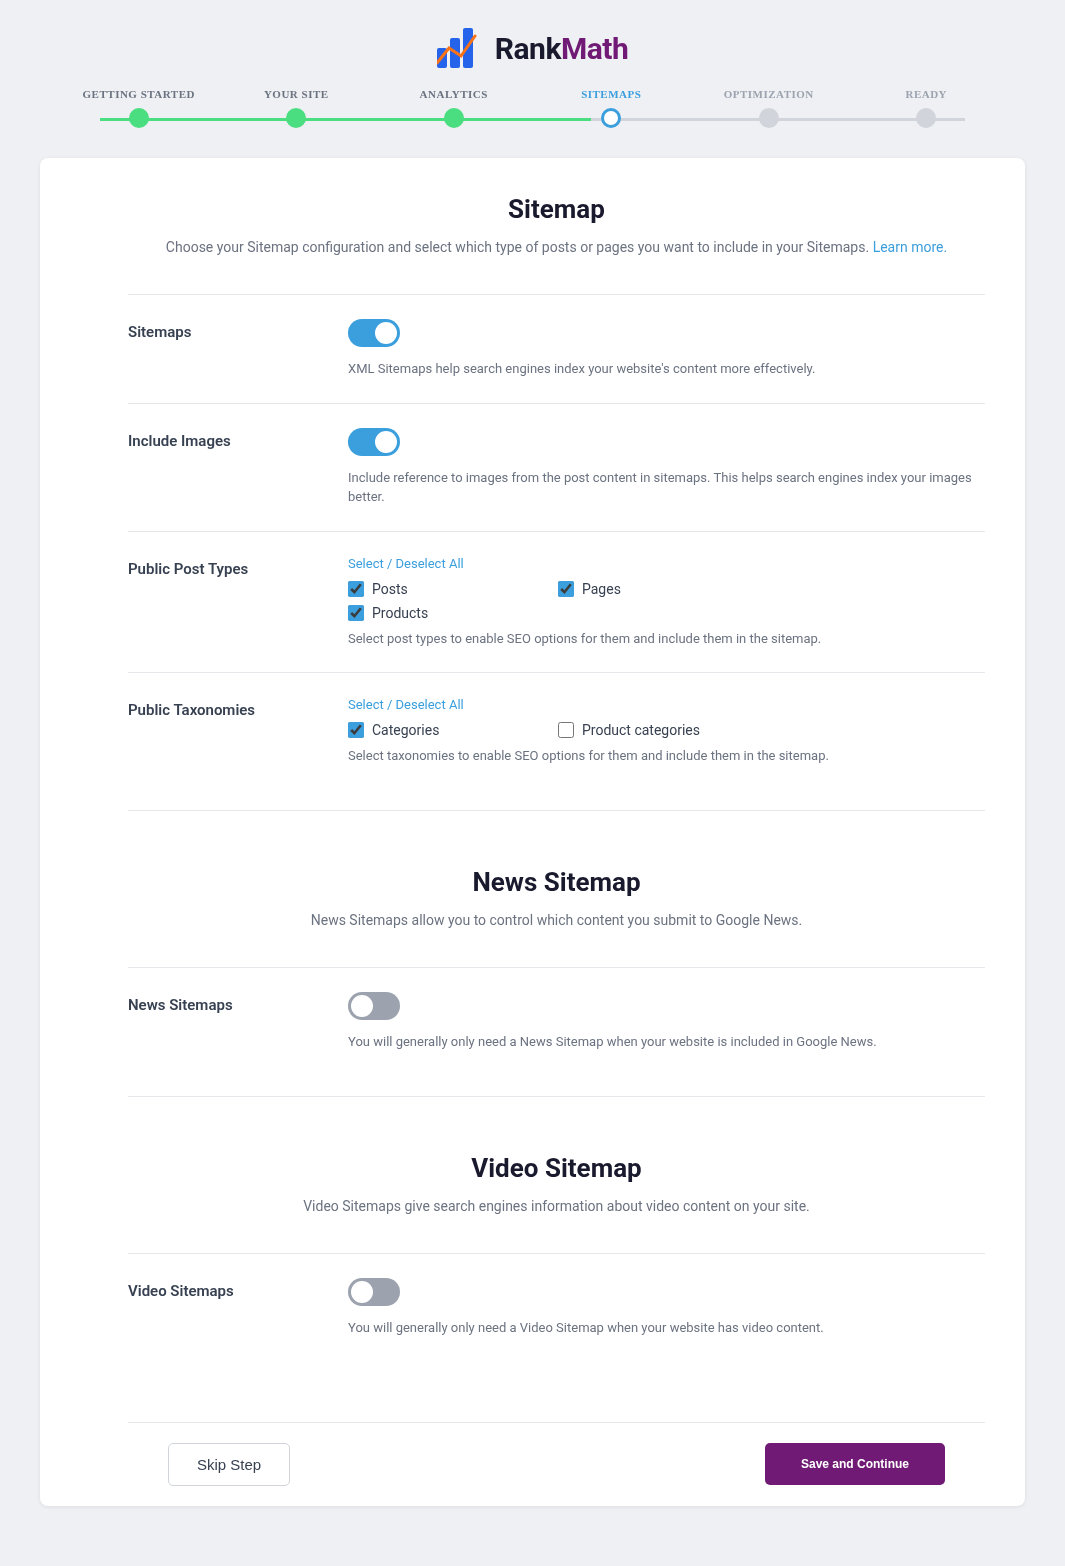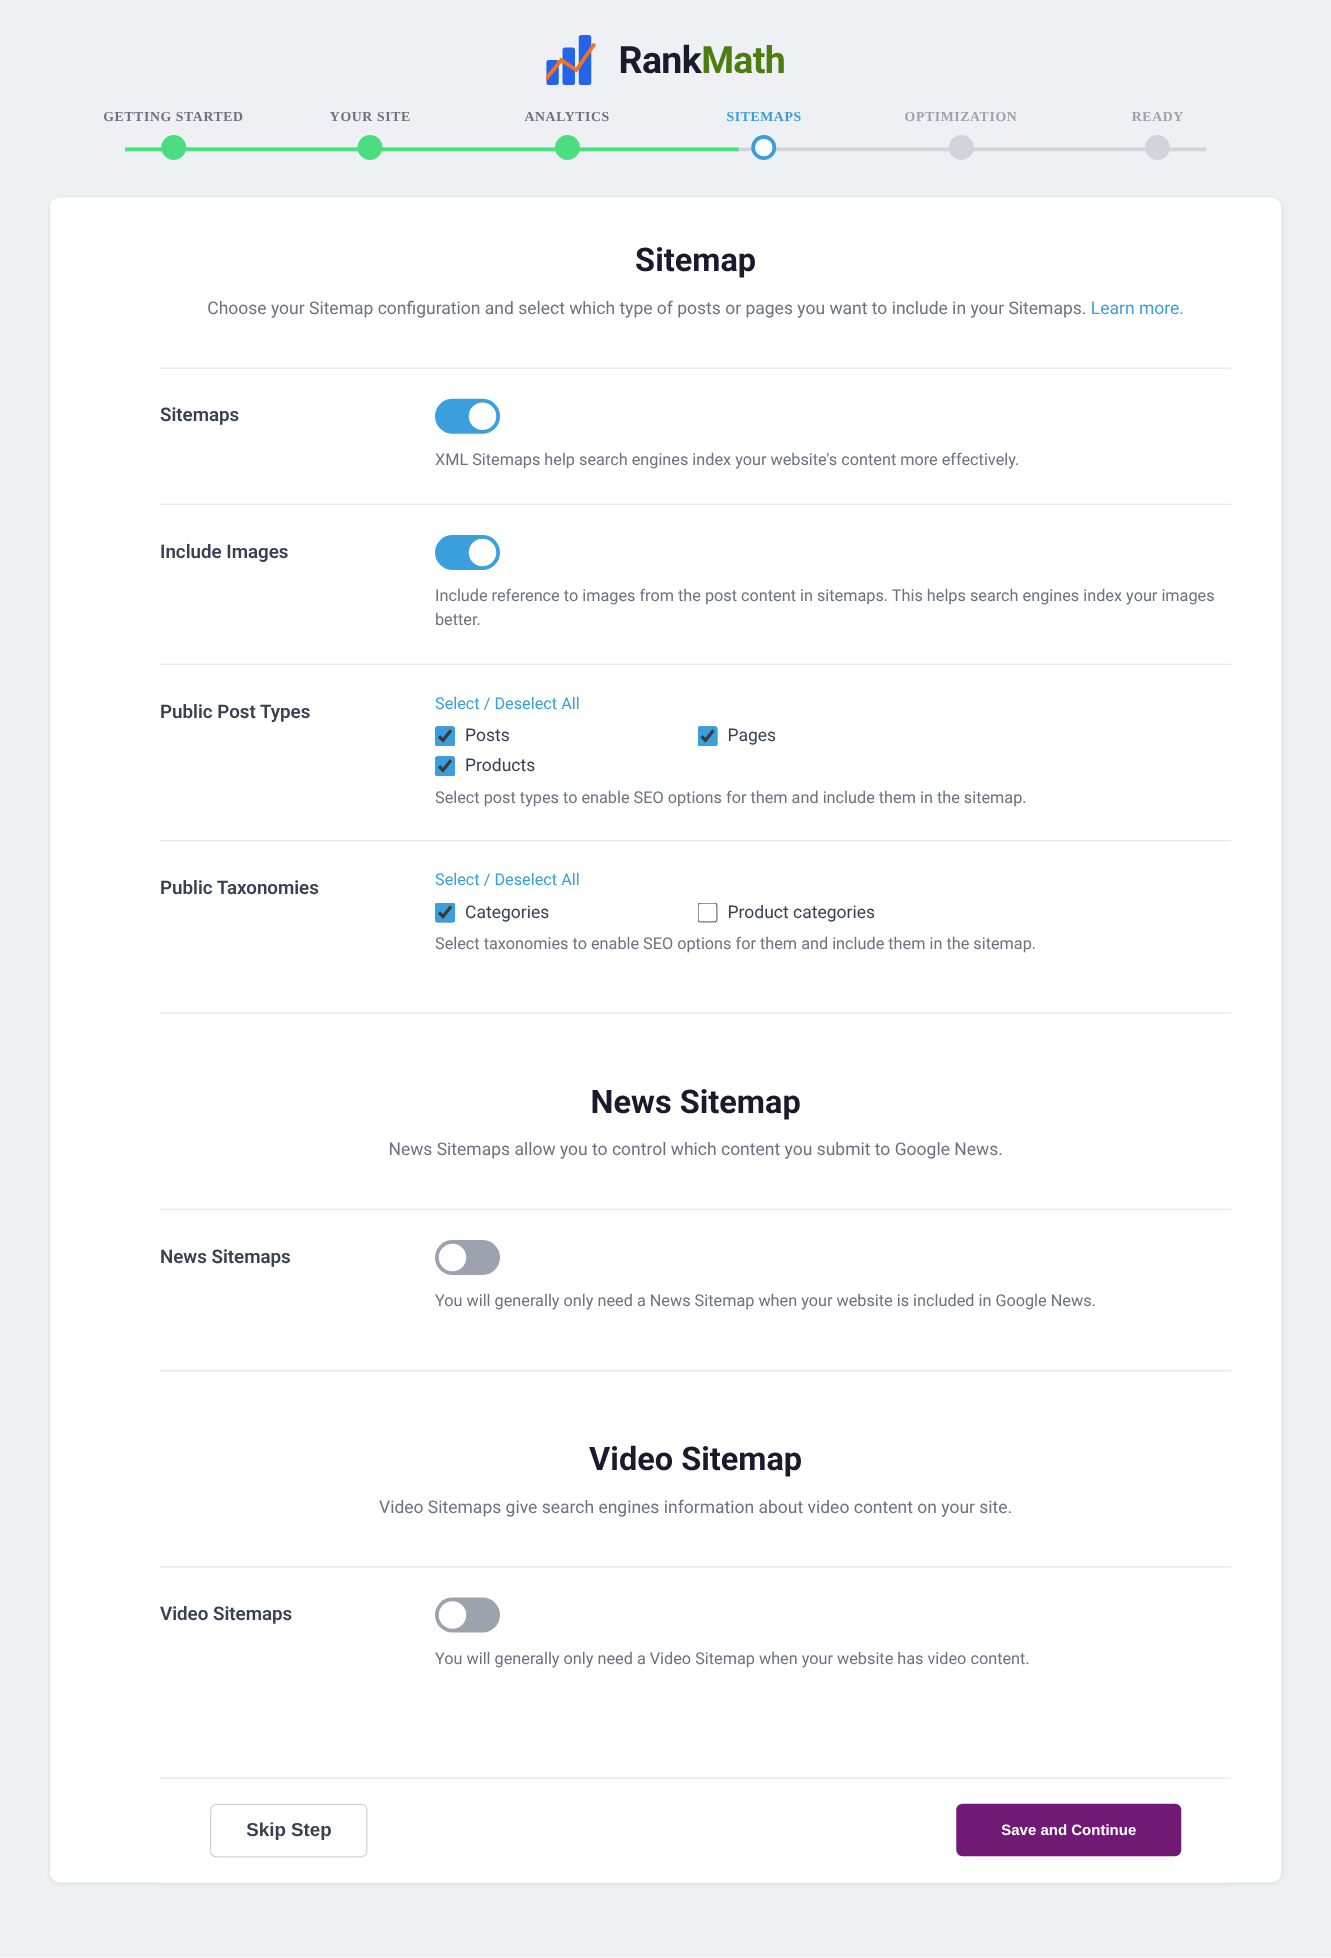--- a/index.html
+++ b/index.html
@@ -220,21 +220,21 @@
       margin: 0 40px;
     }
     .btn-skip {
       background: white;
       border: 1px solid #d1d5db;
       border-radius: 5px;
       padding: 12px 28px;
       font-size: 15px;
       color: #374151;
       cursor: pointer;
-      font-weight: 700;
+      font-weight: 400;
     }
     .btn-save {
       background: #701a75;
       border: none;
       border-radius: 5px;
       padding: 14px 36px;
       font-size: 12px;
       font-weight: 600;
       color: white;
       cursor: pointer;
@@ -246,21 +246,21 @@
 <div class="header">
   <div class="logo-container">
 
     <svg class="logo-icon" viewBox="0 0 48 40" fill="none" xmlns="http://www.w3.org/2000/svg">
       <rect x="0" y="20" width="10" height="20" rx="2" fill="#2563eb"></rect>
       <rect x="13" y="10" width="10" height="30" rx="2" fill="#2563eb"></rect>
       <rect x="26" y="0" width="10" height="40" rx="2" fill="#2563eb"></rect>
       <path d="M0 35 L12 20 L24 28 L38 8" stroke="#f97316" stroke-width="3" fill="none" stroke-linecap="round"></path>
     </svg>
     <div style="font-size:30px;font-weight:700;color:#1a1a2e;letter-spacing:-0.5px;">
-      <span style="color:#1a1a2e;">Rank</span><span style="color:#4d7c0f;">Math</span>
+      <span style="color:#1a1a2e;">Rank</span><span style="color:#701a75;">Math</span>
     </div>
   </div>
 </div>
 
 <div class="progress-bar-container">
   <div class="progress-steps">
     <div class="progress-line-bg"></div>
     <div class="progress-line-fill"></div>
 
     <div class="step">

